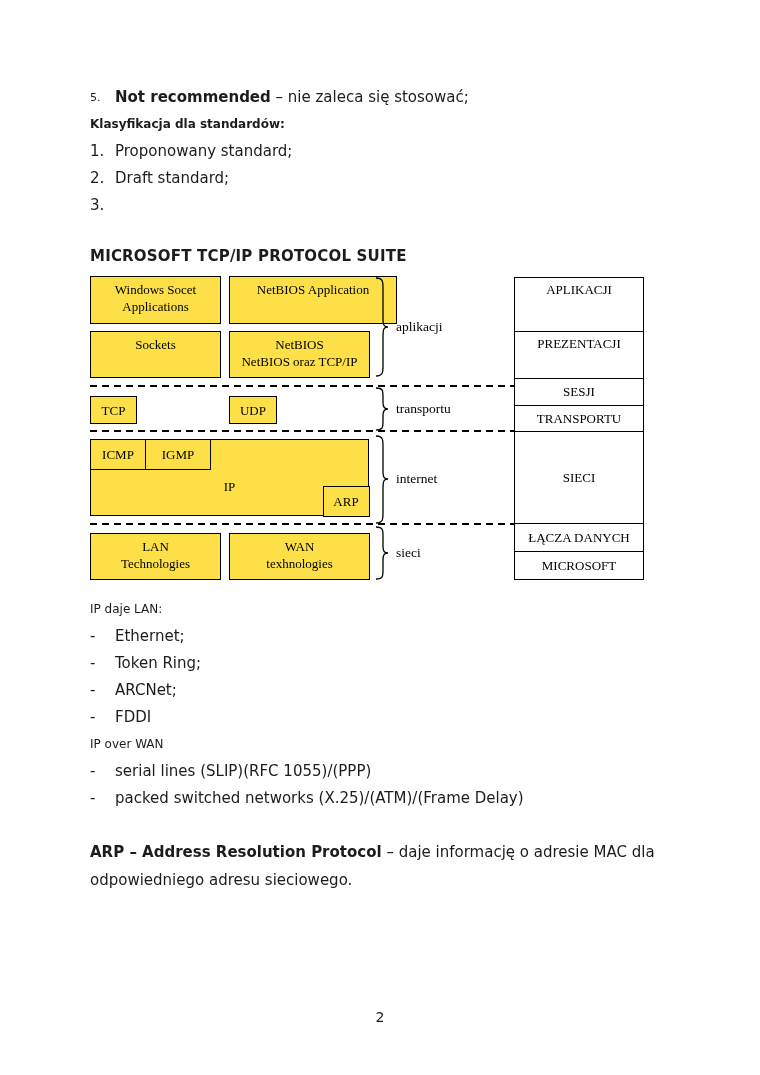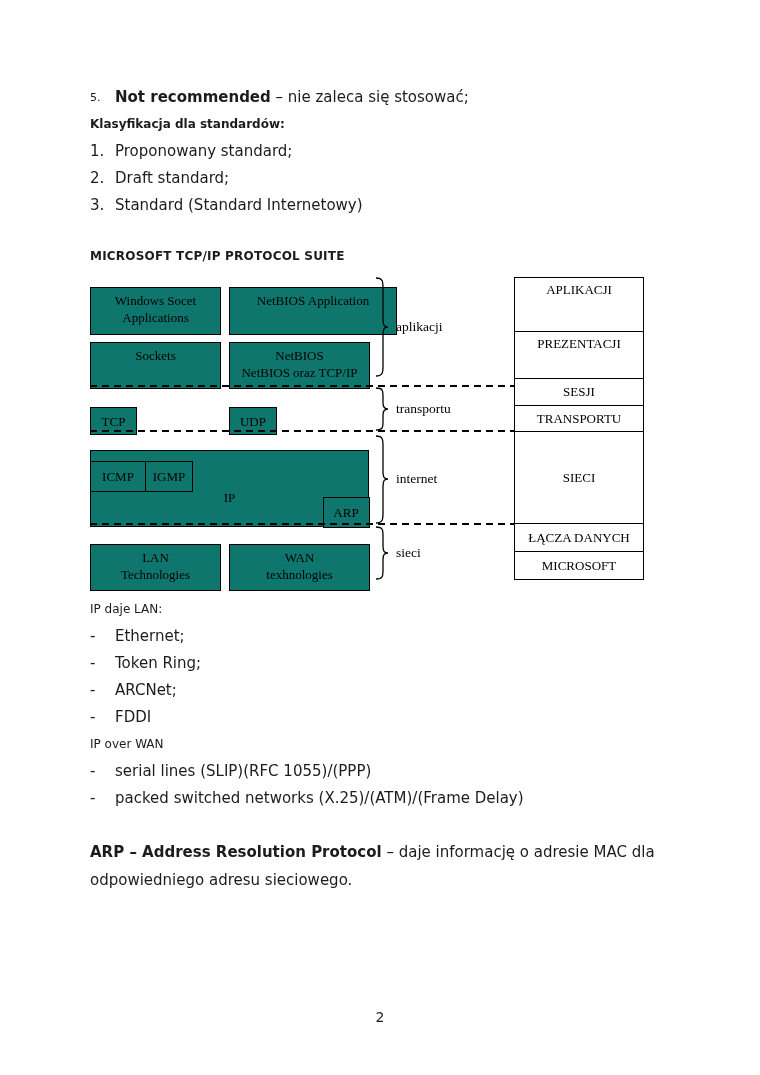--- a/index.html
+++ b/index.html
@@ -16,41 +16,40 @@
 
   .tline { font-size:12px; line-height:27px; white-space:nowrap; }
   .bold  { font-weight:bold; }
 
   .li-row { display:flex; font-size:15px; line-height:27px; white-space:nowrap; }
   .li-num { width:25px; flex:none; }
   .num-small { font-size:11px; line-height:27px; }
 
   .doc-title {
     margin-top:24px;
-    font-size:12px; font-weight:bold; letter-spacing:0.2px;
+    font-size:15px; font-weight:bold; letter-spacing:0.2px;
     line-height:27px; white-space:nowrap;
   }
 
   
   .diagram {
     position:relative;
     margin-top:3px;
     width:556px; height:312px;
     font-family:"Liberation Serif", serif;
     color:#000;
   }
   .dbox {
     position:absolute;
     border:1.5px solid #000;
     box-sizing:border-box;
-    background:#0f766e;
+    background:#fde047;
     text-align:center;
     font-size:13px; line-height:17px;
     padding-top:4px;
-    margin-top:11px;
   }
   .dbox.vcenter {
     display:flex; align-items:center; justify-content:center;
     padding-top:0;
   }
   .dash {
     position:absolute; left:0; width:424px; height:1.6px;
     background:repeating-linear-gradient(90deg,#000 0 7px,transparent 7px 12px);
   }
   .brace { position:absolute; left:284px; }
@@ -98,21 +97,20 @@
     <div class="li-row">
       <span class="li-num">1.</span>
       <span>Proponowany standard;</span>
     </div>
     <div class="li-row">
       <span class="li-num">2.</span>
       <span>Draft standard;</span>
     </div>
     <div class="li-row">
       <span class="li-num">3.</span>
-      <span>Standard (Standard Internetowy)</span>
     </div>
 
     <div class="doc-title">MICROSOFT TCP/IP PROTOCOL SUITE</div>
 
     <div class="diagram">
 
       <div class="dbox" style="left:0; top:3px; width:131px; height:48px;">
         <div>Windows Socet</div>
         <div>Applications</div>
       </div>
@@ -129,21 +127,21 @@
 
       <div class="dash" style="top:112px;"></div>
 
       <div class="dbox vcenter" style="left:0; top:123px; width:47px; height:28px;">TCP</div>
       <div class="dbox vcenter" style="left:139px; top:123px; width:48px; height:28px;">UDP</div>
 
       <div class="dash" style="top:157px;"></div>
 
       <div class="dbox" style="left:0; top:166px; width:279px; height:77px; padding-top:0;">
         <div class="dbox vcenter" style="left:-1.5px; top:-1.5px; width:57px; height:31px;">ICMP</div>
-        <div class="dbox vcenter" style="left:54px; top:-1.5px; width:48px; height:31px;">IGMP</div>
+        <div class="dbox vcenter" style="left:54px; top:-1.5px; width:66px; height:31px;">IGMP</div>
         <div class="ip-label">IP</div>
         <div class="dbox vcenter" style="right:-1.5px; bottom:-1.5px; width:47px; height:31px; left:auto;">ARP</div>
       </div>
 
       <div class="dash" style="top:250px;"></div>
 
       <div class="dbox" style="left:0; top:260px; width:131px; height:47px;">
         <div>LAN</div>
         <div>Technologies</div>
       </div>

